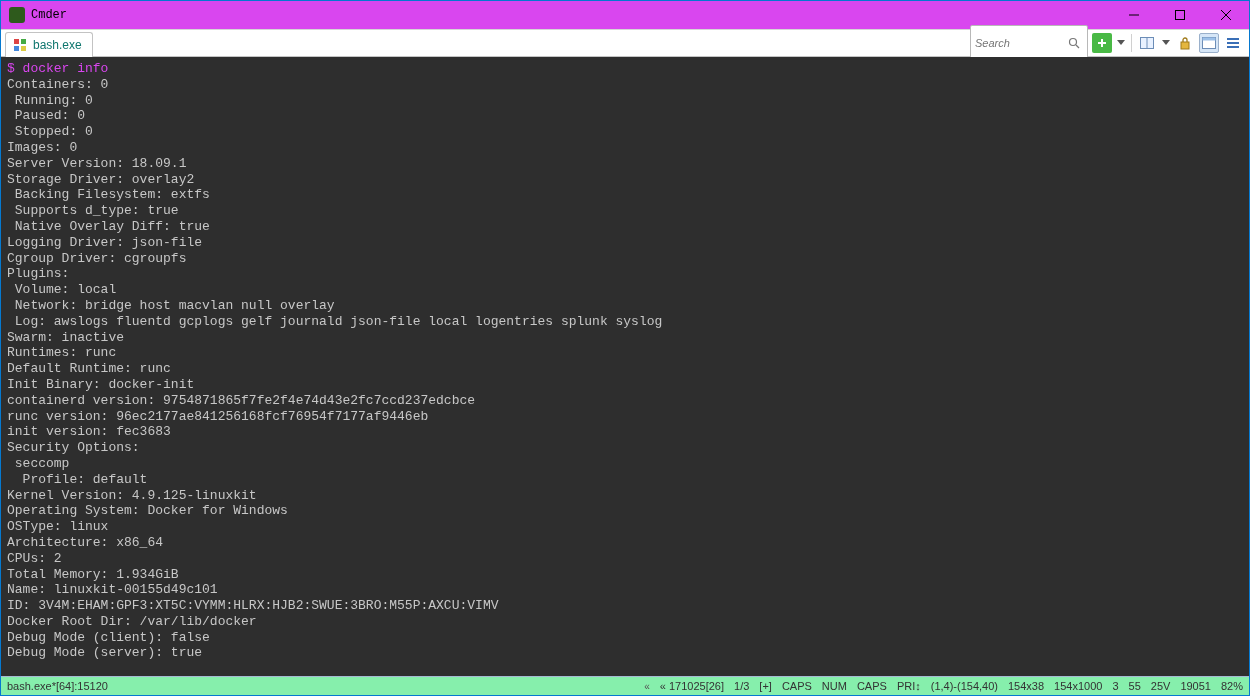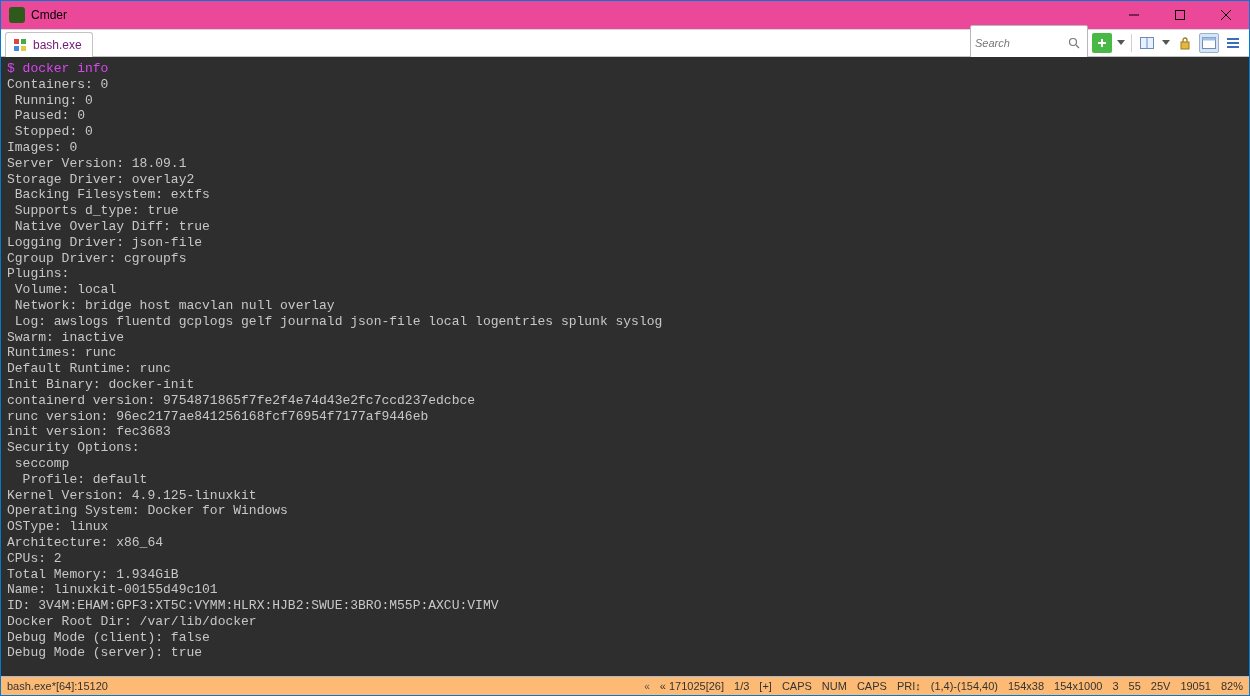--- a/index.html
+++ b/index.html
@@ -1,43 +1,43 @@
 <!DOCTYPE html>
 <html><head>
 <meta charset="utf-8">
 <style>
   * { margin:0; padding:0; box-sizing:border-box; }
   html,body { width:1250px; height:696px; font-family:"Segoe UI",Tahoma,sans-serif; overflow:hidden; background:#fff; }
   .window { width:1250px; height:696px; border:1px solid #0579d0; display:flex; flex-direction:column; }
   
-  .titlebar { height:29px; background:#ec4899; display:flex; align-items:center; border-bottom:1px solid #d6d6d6; }
+  .titlebar { height:29px; background:#d946ef; display:flex; align-items:center; border-bottom:1px solid #d6d6d6;font-family:Liberation Mono, monospace; }
   .titlebar .appicon { width:16px; height:16px; margin:0 6px 0 8px; background:#2e5a1c; border-radius:3px; }
   .titlebar .title { font-size:12px; color:#000; flex:0 0 auto; }
   .titlebar .spacer { flex:1; }
   .winbtn { width:46px; height:28px; display:flex; align-items:center; justify-content:center; cursor:pointer; }
   .winbtn svg { display:block; }
   
   .tabbar { height:27px; background:#fff; display:flex; align-items:stretch; border-bottom:1px solid #c3c3c3; }
-  .tab { display:flex; align-items:center; gap:5px; padding:0 10px 0 6px; border:1px solid #c3c3c3; border-bottom:none; background:#fff; border-top-left-radius:3px; border-top-right-radius:3px; margin:2px 0 -1px 4px; font-size:12px; color:#701a75; cursor:pointer; }
+  .tab { display:flex; align-items:center; gap:5px; padding:0 10px 0 6px; border:1px solid #c3c3c3; border-bottom:none; background:#fff; border-top-left-radius:3px; border-top-right-radius:3px; margin:2px 0 -1px 4px; font-size:12px; color:#0f766e; cursor:pointer; }
   .tab .tabicon { width:16px; height:16px; }
   .tabbar .spacer { flex:1; }
   .toolbar { display:flex; align-items:center; gap:4px; padding:0 6px; }
   .search { display:flex; align-items:center; border:1px solid #b8b8b8; border-radius:2px; height:36px; width:118px; background:#fff; }
   .search input { border:none; outline:none; width:94px; font-size:11px; font-style:italic; padding:0 4px; color:#888; background:transparent; }
   .search .mag { width:18px; display:flex; align-items:center; justify-content:center; }
   .tool { width:20px; height:20px; display:flex; align-items:center; justify-content:center; cursor:pointer; border:1px solid transparent; border-radius:2px; }
   .tool.active { border-color:#9ab0cb; background:#d6e6f7; }
   .addbtn { width:20px; height:20px; background:#49b945; border-radius:2px; display:flex; align-items:center; justify-content:center; cursor:pointer; }
   .dd { width:10px; height:20px; display:flex; align-items:center; justify-content:center; cursor:pointer; }
   .sep { width:1px; height:18px; background:#d0d0d0; margin:0 1px; }
   
   .terminal { flex:1; background:#2e2e2e; color:#c7c7c7; font-family:Consolas,"Courier New",monospace; font-size:13px; line-height:15.8px; padding:4px 6px; white-space:pre; overflow:hidden; }
   .terminal .prompt { color:#d946ef; }
   
-  .statusbar { height:19px; background:#fdba74; border-top:1px solid #a7b9d3; display:flex; align-items:center; font-size:11px; color:#333; padding:0 6px; gap:10px; }
+  .statusbar { height:19px; background:#86efac; border-top:1px solid #a7b9d3; display:flex; align-items:center; font-size:11px; color:#333; padding:0 6px; gap:10px; }
   .statusbar .spacer { flex:1; }
   .statusbar .seg { white-space:nowrap; }
   .statusbar .chev{ font-size:10px; color:#555;}
 </style>
 </head>
 <body>
 
 <div class="window">
 
   <div class="titlebar">

